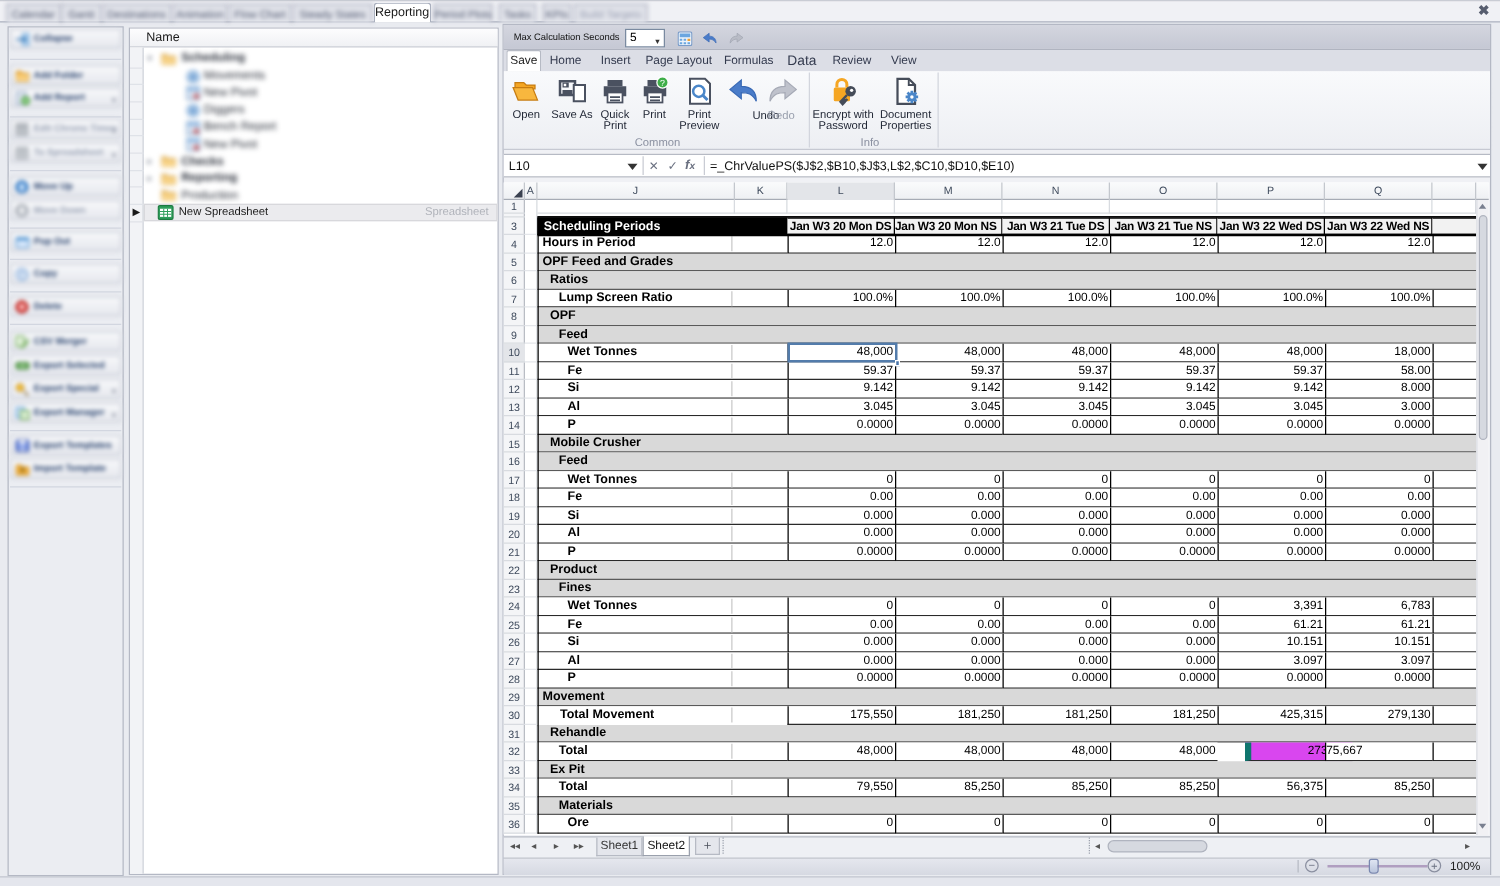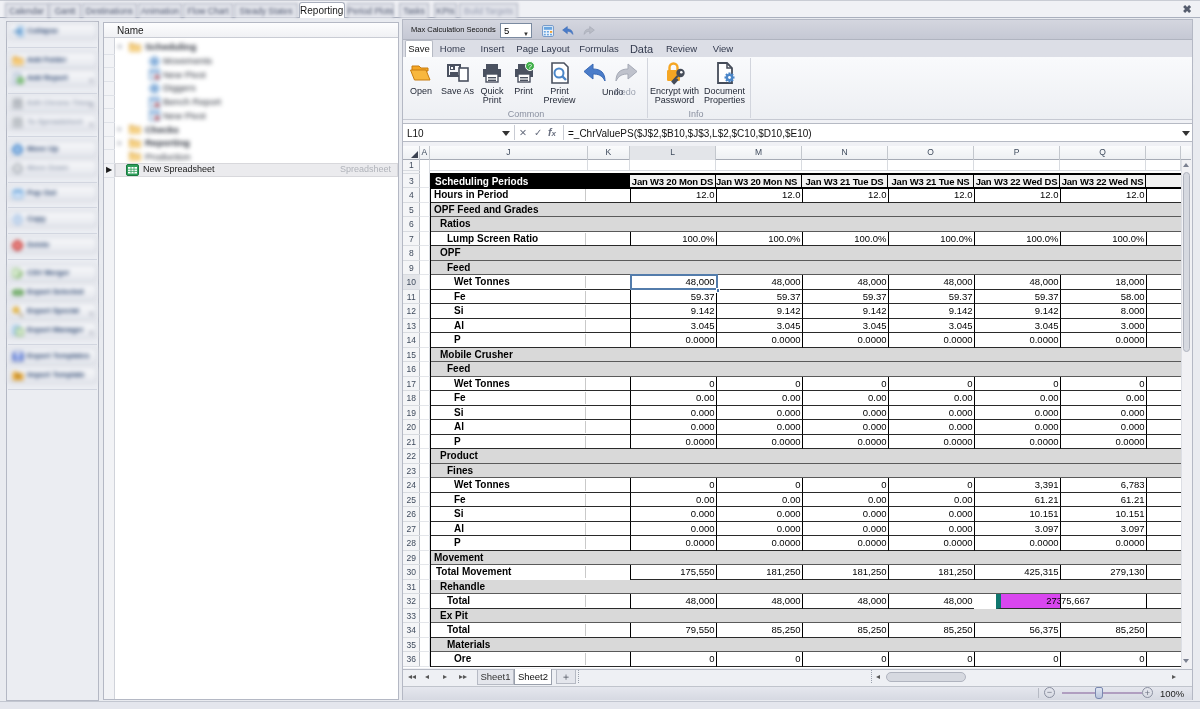--- a/index.html
+++ b/index.html
@@ -687,21 +687,21 @@
       <div style="position:absolute;left:181.5px;top:391.0px;width:1.0px;height:12.0px;background:#c9c9c9;"></div>
       <div style="position:absolute;left:227.0px;top:390.0px;width:86.0px;height:14.5px;background:#fff;border-left:1px solid #000;border-bottom:1px solid #2a2a2a;box-sizing:border-box;padding-right:1.5px;font:9.5px 'Liberation Sans',sans-serif;color:#000;text-align:right;line-height:13.5px;">0.0000</div>
       <div style="position:absolute;left:313.0px;top:390.0px;width:86.0px;height:14.5px;background:#fff;border-left:1px solid #000;border-bottom:1px solid #2a2a2a;box-sizing:border-box;padding-right:1.5px;font:9.5px 'Liberation Sans',sans-serif;color:#000;text-align:right;line-height:13.5px;">0.0000</div>
       <div style="position:absolute;left:399.0px;top:390.0px;width:86.0px;height:14.5px;background:#fff;border-left:1px solid #000;border-bottom:1px solid #2a2a2a;box-sizing:border-box;padding-right:1.5px;font:9.5px 'Liberation Sans',sans-serif;color:#000;text-align:right;line-height:13.5px;">0.0000</div>
       <div style="position:absolute;left:485.0px;top:390.0px;width:86.0px;height:14.5px;background:#fff;border-left:1px solid #000;border-bottom:1px solid #2a2a2a;box-sizing:border-box;padding-right:1.5px;font:9.5px 'Liberation Sans',sans-serif;color:#000;text-align:right;line-height:13.5px;">0.0000</div>
       <div style="position:absolute;left:571.0px;top:390.0px;width:86.0px;height:14.5px;background:#fff;border-left:1px solid #000;border-bottom:1px solid #2a2a2a;box-sizing:border-box;padding-right:1.5px;font:9.5px 'Liberation Sans',sans-serif;color:#000;text-align:right;line-height:13.5px;">0.0000</div>
       <div style="position:absolute;left:657.0px;top:390.0px;width:86.0px;height:14.5px;background:#fff;border-left:1px solid #000;border-bottom:1px solid #2a2a2a;box-sizing:border-box;padding-right:1.5px;font:9.5px 'Liberation Sans',sans-serif;color:#000;text-align:right;line-height:13.5px;">0.0000</div>
       <div style="position:absolute;left:743.0px;top:390.0px;width:35.0px;height:14.5px;background:#fff;border-left:1px solid #000;border-bottom:1px solid #2a2a2a;box-sizing:border-box;"></div>
       <div style="position:absolute;left:27.0px;top:404.5px;width:751.0px;height:14.5px;background:#d9d9d9;border-bottom:1px solid #5a5a5a;box-sizing:border-box;"></div>
       <div style="position:absolute;left:27.0px;top:404.5px;width:200.0px;height:14.5px;font:bold 10px 'Liberation Sans',sans-serif;color:#000;padding-left:4px;line-height:13.5px;">Movement</div>
-      <div style="position:absolute;left:27.0px;top:419.0px;width:200.0px;height:16px;background:#fff;border-bottom:1px solid #2a2a2a;box-sizing:border-box;font:bold 10px 'Liberation Sans',sans-serif;color:#000;padding-left:6px;line-height:13.5px;">Total Movement</div>
+      <div style="position:absolute;left:27.0px;top:419.0px;width:200.0px;height:16px;background:#fff;border-bottom:1px solid #2a2a2a;box-sizing:border-box;font:bold 10px 'Liberation Sans',sans-serif;color:#000;padding-left:18px;line-height:13.5px;">Total Movement</div>
       <div style="position:absolute;left:181.5px;top:420.0px;width:1.0px;height:12.0px;background:#c9c9c9;"></div>
       <div style="position:absolute;left:227.0px;top:419.0px;width:86.0px;height:14.5px;background:#fff;border-left:1px solid #000;border-bottom:1px solid #2a2a2a;box-sizing:border-box;padding-right:1.5px;font:9.5px 'Liberation Sans',sans-serif;color:#000;text-align:right;line-height:13.5px;">175,550</div>
       <div style="position:absolute;left:313.0px;top:419.0px;width:86.0px;height:14.5px;background:#fff;border-left:1px solid #000;border-bottom:1px solid #2a2a2a;box-sizing:border-box;padding-right:1.5px;font:9.5px 'Liberation Sans',sans-serif;color:#000;text-align:right;line-height:13.5px;">181,250</div>
       <div style="position:absolute;left:399.0px;top:419.0px;width:86.0px;height:14.5px;background:#fff;border-left:1px solid #000;border-bottom:1px solid #2a2a2a;box-sizing:border-box;padding-right:1.5px;font:9.5px 'Liberation Sans',sans-serif;color:#000;text-align:right;line-height:13.5px;">181,250</div>
       <div style="position:absolute;left:485.0px;top:419.0px;width:86.0px;height:14.5px;background:#fff;border-left:1px solid #000;border-bottom:1px solid #2a2a2a;box-sizing:border-box;padding-right:1.5px;font:9.5px 'Liberation Sans',sans-serif;color:#000;text-align:right;line-height:13.5px;">181,250</div>
       <div style="position:absolute;left:571.0px;top:419.0px;width:86.0px;height:14.5px;background:#fff;border-left:1px solid #000;border-bottom:1px solid #2a2a2a;box-sizing:border-box;padding-right:1.5px;font:9.5px 'Liberation Sans',sans-serif;color:#000;text-align:right;line-height:13.5px;">425,315</div>
       <div style="position:absolute;left:657.0px;top:419.0px;width:86.0px;height:14.5px;background:#fff;border-left:1px solid #000;border-bottom:1px solid #2a2a2a;box-sizing:border-box;padding-right:1.5px;font:9.5px 'Liberation Sans',sans-serif;color:#000;text-align:right;line-height:13.5px;">279,130</div>
       <div style="position:absolute;left:743.0px;top:419.0px;width:35.0px;height:14.5px;background:#fff;border-left:1px solid #000;border-bottom:1px solid #2a2a2a;box-sizing:border-box;"></div>
       <div style="position:absolute;left:27.0px;top:433.5px;width:751.0px;height:14.5px;background:#d9d9d9;border-bottom:1px solid #5a5a5a;box-sizing:border-box;"></div>
       <div style="position:absolute;left:27.0px;top:433.5px;width:200.0px;height:14.5px;font:bold 10px 'Liberation Sans',sans-serif;color:#000;padding-left:10px;line-height:13.5px;">Rehandle</div>

